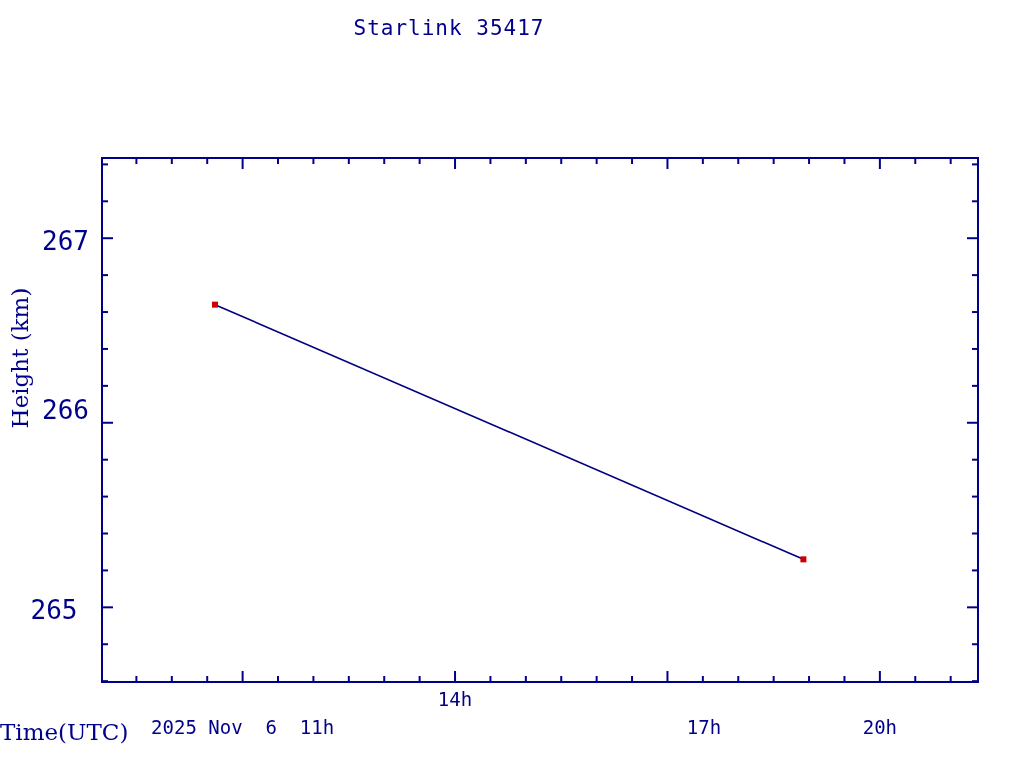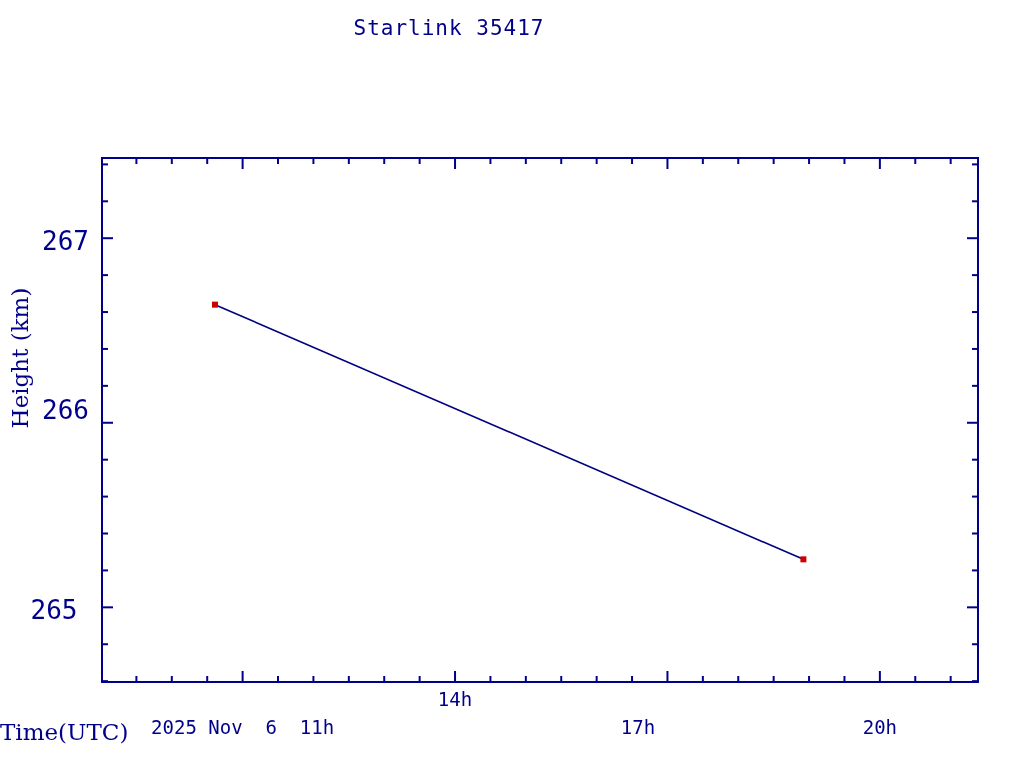--- a/index.html
+++ b/index.html
@@ -184,19 +184,19 @@
     </svg>
 
   <div id="ytick-labels">
       <div class="ytick-label" style="left: 19px; top: 595.33px; text-align: center;">265</div>
       <div class="ytick-label" style="left: 19px; top: 395px;">266</div>
       <div class="ytick-label" style="left: 19px; top: 226.207px;">267</div>
     </div>
   <div id="xtick-labels">
       <div class="xtick-label" style="left: 242.613px; top: 692px;">2025 Nov  6  11h</div>
       <div class="xtick-label" style="left: 455.032px; top: 664px;">14h</div>
-      <div class="xtick-label" style="left: 638px; top: 692px;">17h</div>
+      <div class="xtick-label" style="left: 704px; top: 692px;">17h</div>
       <div class="xtick-label" style="left: 879.871px; top: 692px;">20h</div>
     </div>
 
   <div class="xlabel">Time(UTC)</div>
 
 </div>
 
 </body></html>

